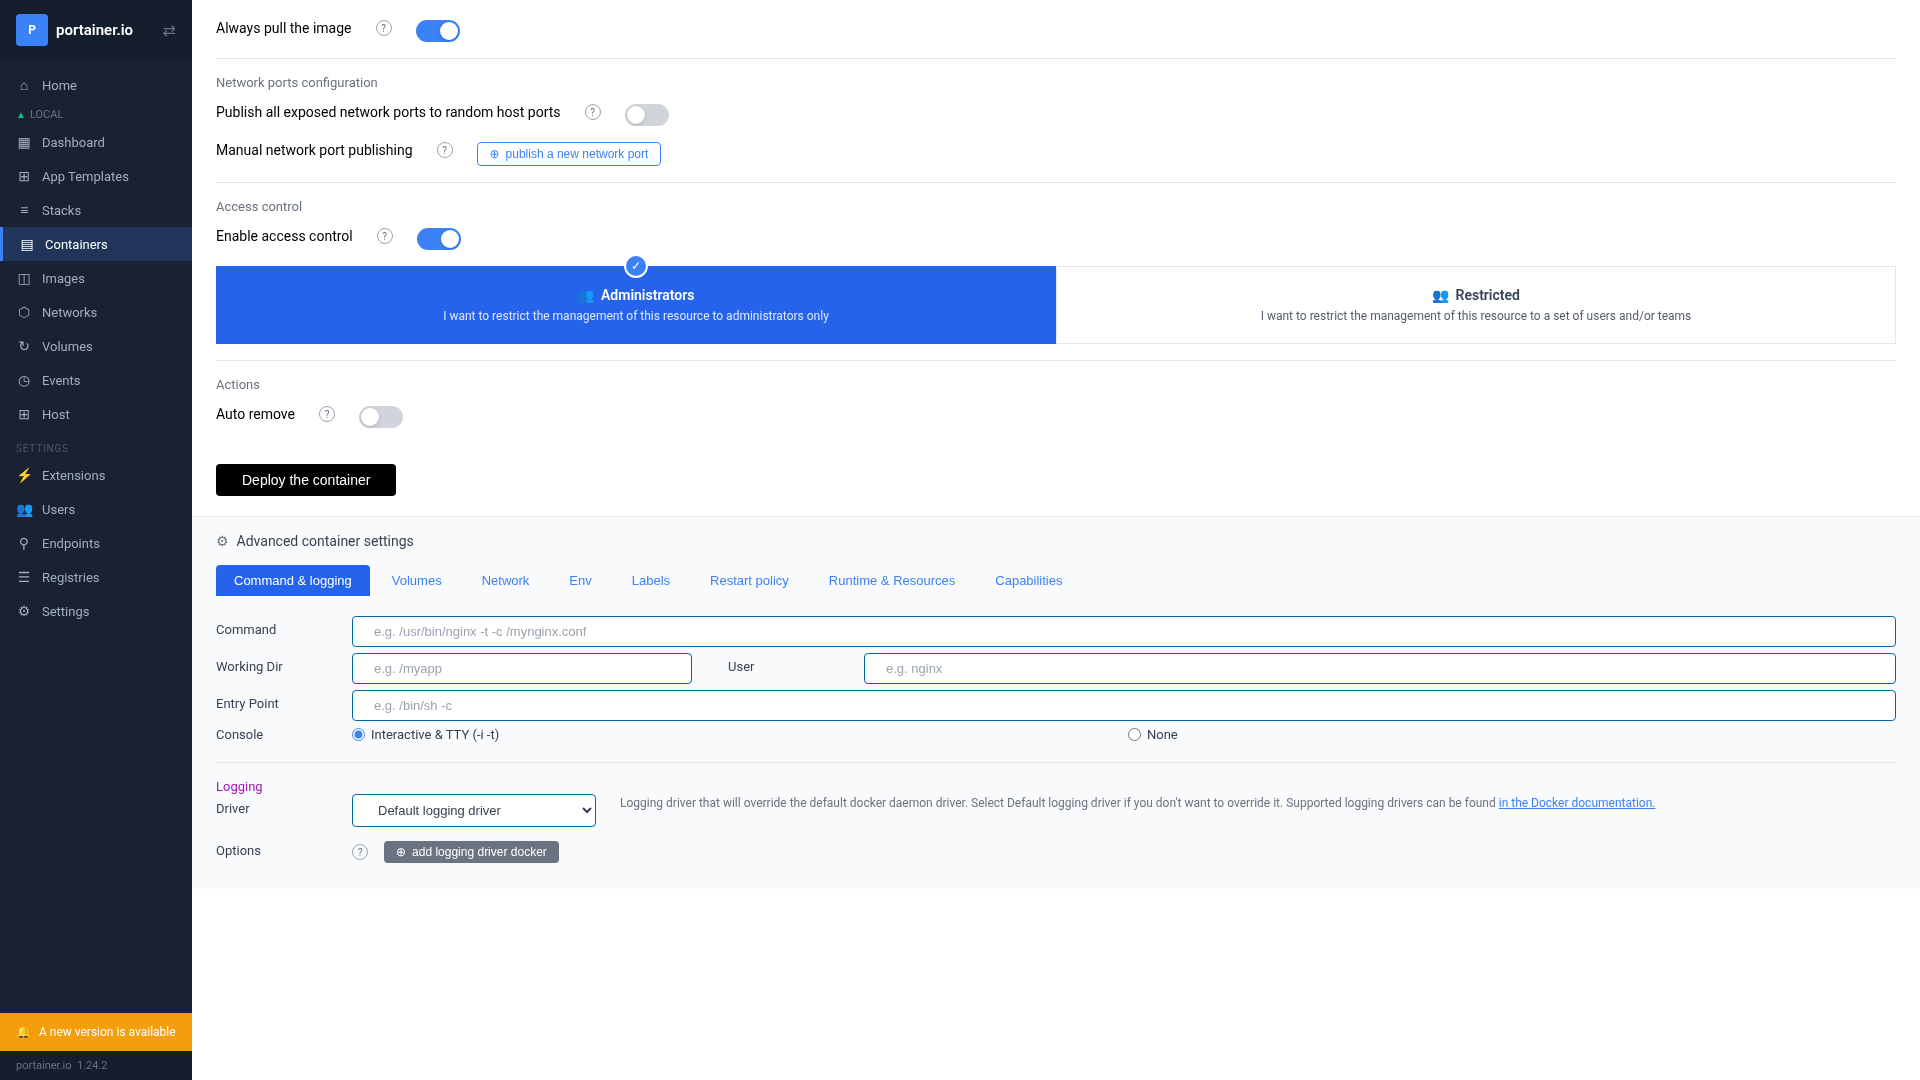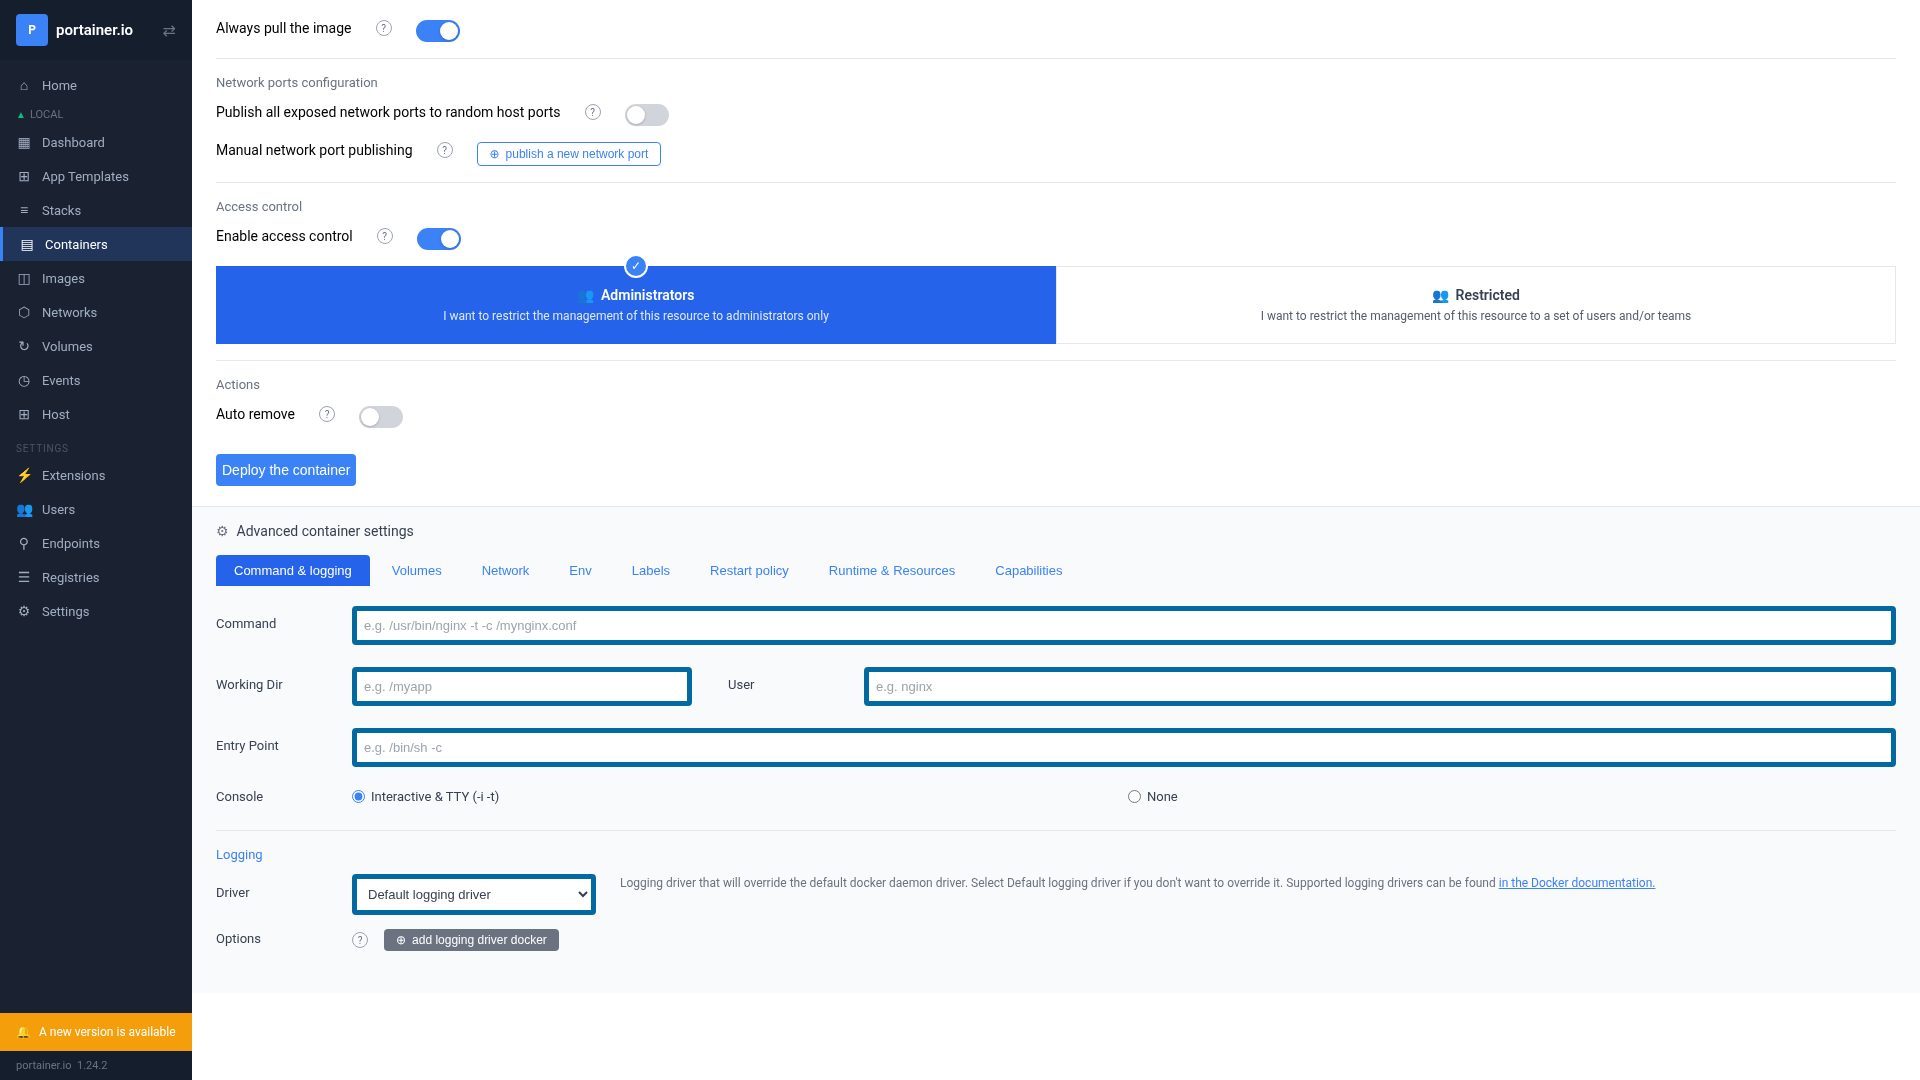--- a/index.html
+++ b/index.html
@@ -217,28 +217,28 @@
       width: 24px; height: 24px;
       border-radius: 50%;
       background: #3b82f6;
       border: 2px solid white;
       display: flex; align-items: center; justify-content: center;
       color: white;
       font-size: 12px;
       left: 25%;
     }
     .deploy-btn {
-      padding: 8px 6px;
-      background: #3b82f6;
+      padding: 8px 26px;
+      background: #000000;
       color: white;
       border: none;
       border-radius: 4px;
       font-size: 14px;
       cursor: pointer;
-      margin-top: 10px;
+      margin-top: 20px;
     }
 
     
     .advanced-section {
       background: #f9fafb;
       border-top: 1px solid #e5e7eb;
       padding: 16px 24px 20px;
     }
     .advanced-title {
       display: flex;
@@ -275,27 +275,27 @@
     .field-label {
       font-size: 13px;
       color: #374151;
       margin-bottom: 4px;
       min-width: 120px;
     }
     .field-row {
       display: flex;
       align-items: center;
       gap: 16px;
-      margin-bottom: 22px;
+      margin-bottom: 6px;
     }
     .field-row .field-label { width: 120px; flex-shrink: 0; }
     .text-input {
       flex: 1;
-      padding: 7px 7px;
-      border: 5px solid #0369a1;
+      padding: 7px 21px;
+      border: 1px solid #0369a1;
       border-radius: 4px;
       font-size: 13px;
       color: #374151;
       background: white;
     }
     .text-input::placeholder { color: #9ca3af; }
 
     
     .radio-group {
       display: grid;
@@ -305,22 +305,21 @@
     .radio-option {
       display: flex;
       align-items: center;
       gap: 6px;
       font-size: 13px;
       color: #374151;
     }
     .radio-option input[type=radio] { accent-color: #3b82f6; }
     .logging-title {
       font-size: 13px;
-      color: #3b82f6;
-      margin-bottom: 12px;
+      color: #a21caf;
     }
     .driver-row {
       display: flex;
       align-items: flex-start;
       gap: 24px;
       margin-bottom: 14px;
     }
     .driver-left { width: 380px; flex-shrink: 0; }
     .driver-desc {
       font-size: 12px;

